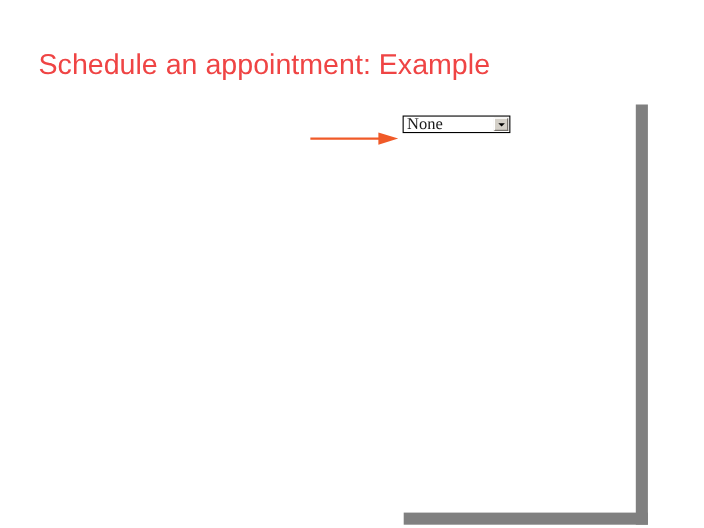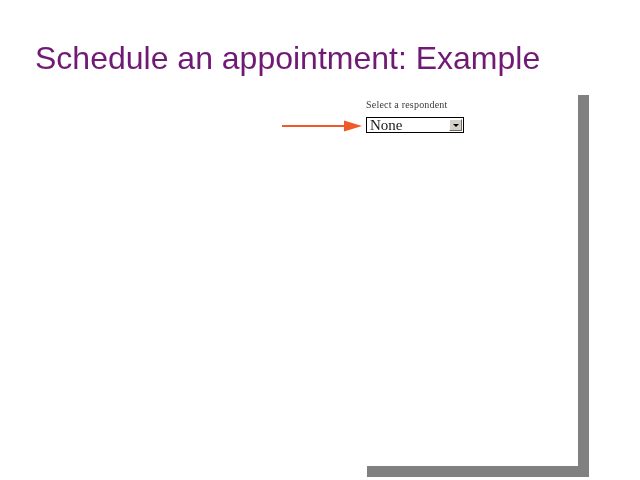--- a/index.html
+++ b/index.html
@@ -19,24 +19,24 @@
     height: 480px;
     background: #ffffff;
   }
 
   
   .slide-title {
     position: absolute;
     left: 35px;
     top: 38px;
     width: 580px;
-    font-size: 32px;
+    font-size: 26px;
     font-weight: 400;
     line-height: 40px;
-    color: #701a75;
+    color: #ef4444;
     letter-spacing: 0px;
     white-space: nowrap;
     font-family: "Liberation Sans", sans-serif;
   }
 
   
   .body-text {
     position: absolute;
     left: 26px;
     top: 93px;
@@ -137,21 +137,20 @@
 </style>
 </head>
 <body>
 
 <div class="slide">
 
   <div class="slide-title">Schedule an appointment: Example</div>
 
 
   <div class="form-group">
-    <div class="form-label">Select a respondent</div>
 
     <div class="select-wrap">
       <span class="select-value">None</span>
       <span class="select-button"></span>
     </div>
   </div>
 
   <svg class="callout-arrow" viewBox="0 0 84 14" width="84" height="14">
     <line x1="0" y1="7" x2="66" y2="7" stroke="#F05A28" stroke-width="2"></line>
     <polygon points="62,1.5 62,12.5 80,7" fill="#F05A28"></polygon>

